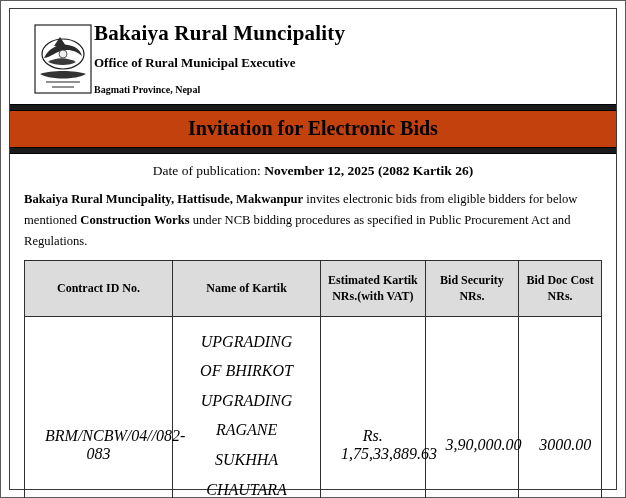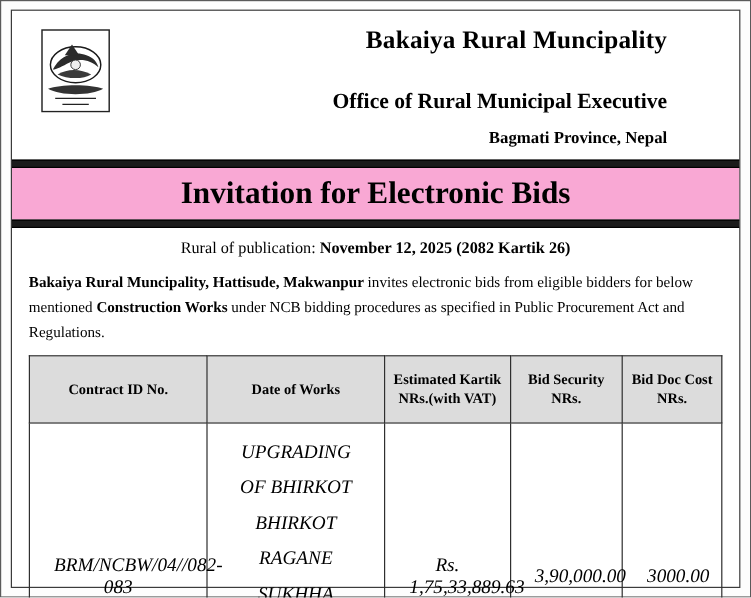--- a/index.html
+++ b/index.html
@@ -45,59 +45,59 @@
     min-width: 62px;
     height: 72px;
     margin-top: 6px;
     margin-left: 12px;
     display: flex;
     align-items: center;
     justify-content: center;
   }
   .header-text {
     flex: 1;
-    text-align: right;
+    text-align: left;
     padding-right: 50px;
   }
   .org-title {
     font-size: 21px;
     font-weight: bold;
     letter-spacing: 0.2px;
     margin-top: 4px;
   }
   .org-sub1 {
-    font-size: 18px;
-    font-weight: bold;
-    margin-top: 28px;
+    font-size: 13px;
+    font-weight: bold;
+    margin-top: 9px;
   }
   .org-sub2 {
     font-size: 14px;
     font-weight: bold;
     margin-top: 13px;
   }
   .org-sub3 {
-    font-size: 14px;
+    font-size: 10px;
     font-weight: bold;
     margin-top: 13px;
     margin-bottom: 5px;
   }
 
   
   .band {
     height: 5px;
     background: #1b1b1b;
     border-top: 1px solid #000;
     border-bottom: 1px solid #000;
   }
   .banner {
     text-align: center;
-    font-size: 26px;
+    font-size: 20px;
     font-weight: bold;
     padding: 6px 0 7px 0;
-    background: #f9a8d4;
+    background: #c2410c;
   }
 
   
   .body-wrap {
     padding: 0 14px;
   }
   .pub-date {
     text-align: center;
     font-size: 13.5px;
     margin-top: 9px;
@@ -176,33 +176,33 @@
       </div>
     </div>
 
     <div class="band"></div>
     <div class="banner">Invitation for Electronic Bids</div>
     <div class="band"></div>
 
     <div class="body-wrap">
 
       <div class="pub-date">
-        <span>Rural of publication:</span>
+        <span>Date of publication:</span>
         <b>November 12, 2025 (2082 Kartik 26)</b>
       </div>
 
       <div class="para">
         <b>Bakaiya Rural Muncipality, Hattisude, Makwanpur</b><span> invites electronic bids from eligible bidders for below mentioned </span><b>Construction Works</b><span> under NCB bidding procedures as specified in Public Procurement Act and Regulations.</span>
       </div>
 
       <table class="bids">
         <thead>
           <tr>
             <th class="col1">Contract ID No.</th>
-            <th class="col2">Date of Works</th>
+            <th class="col2">Name of Kartik</th>
             <th class="col3">
               <span>Estimated Kartik</span><br>
               <span>NRs.(with VAT)</span>
             </th>
             <th class="col4">
               <span>Bid Security</span><br>
               <span>NRs.</span>
             </th>
             <th class="col5">
               <span>Bid Doc Cost</span><br>
@@ -210,21 +210,21 @@
             </th>
           </tr>
         </thead>
         <tbody>
           <tr>
             <td class="cell-id">
               <span>BRM/NCBW/</span><span class="it">04//082-083</span>
             </td>
             <td class="cell-works">
               <span>UPGRADING OF BHIRKOT</span><br>
-              <span>BHIRKOT RAGANE</span><br>
+              <span>UPGRADING RAGANE</span><br>
               <span>SUKHHA CHAUTARA</span><br>
               <span>CHAUTARA  ROAD</span>
             </td>
             <td>Rs. 1,75,33,889.63</td>
             <td>3,90,000.00</td>
             <td>3000.00</td>
           </tr>
         </tbody>
       </table>
 

